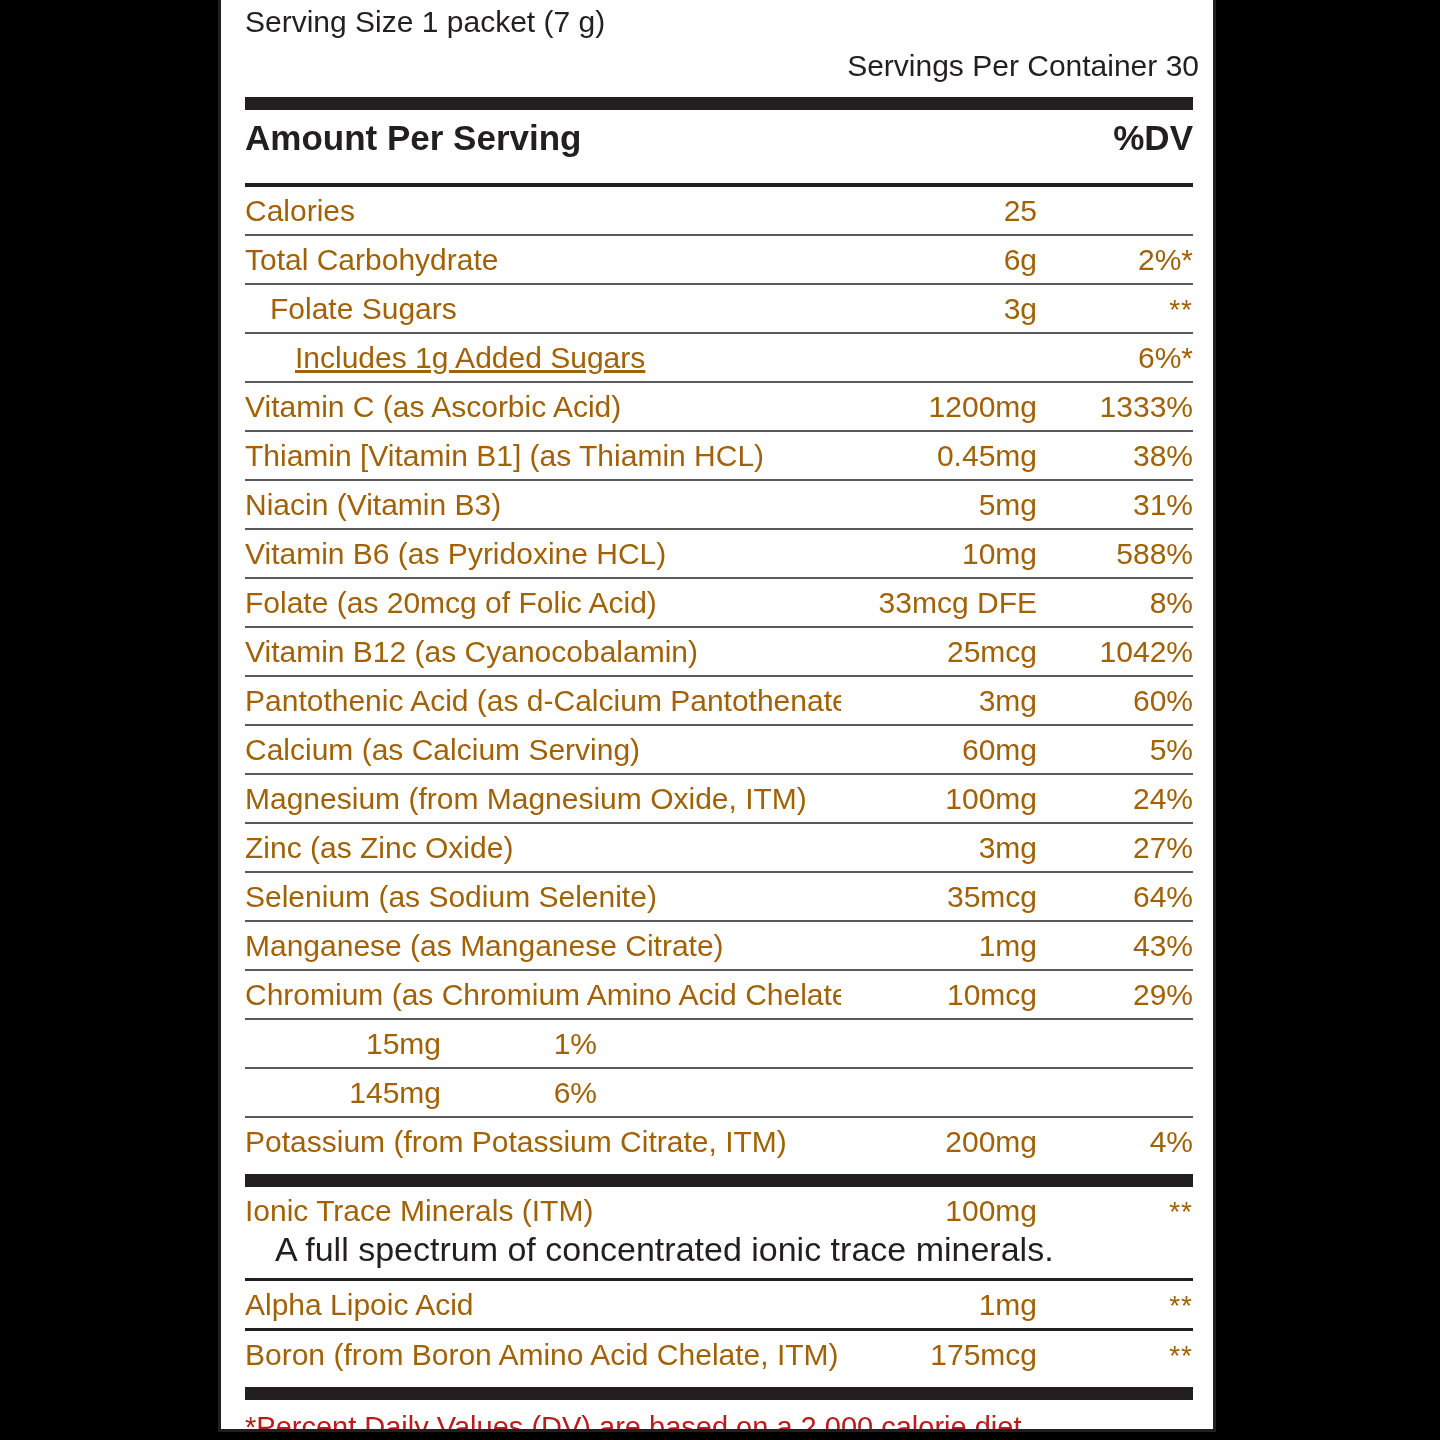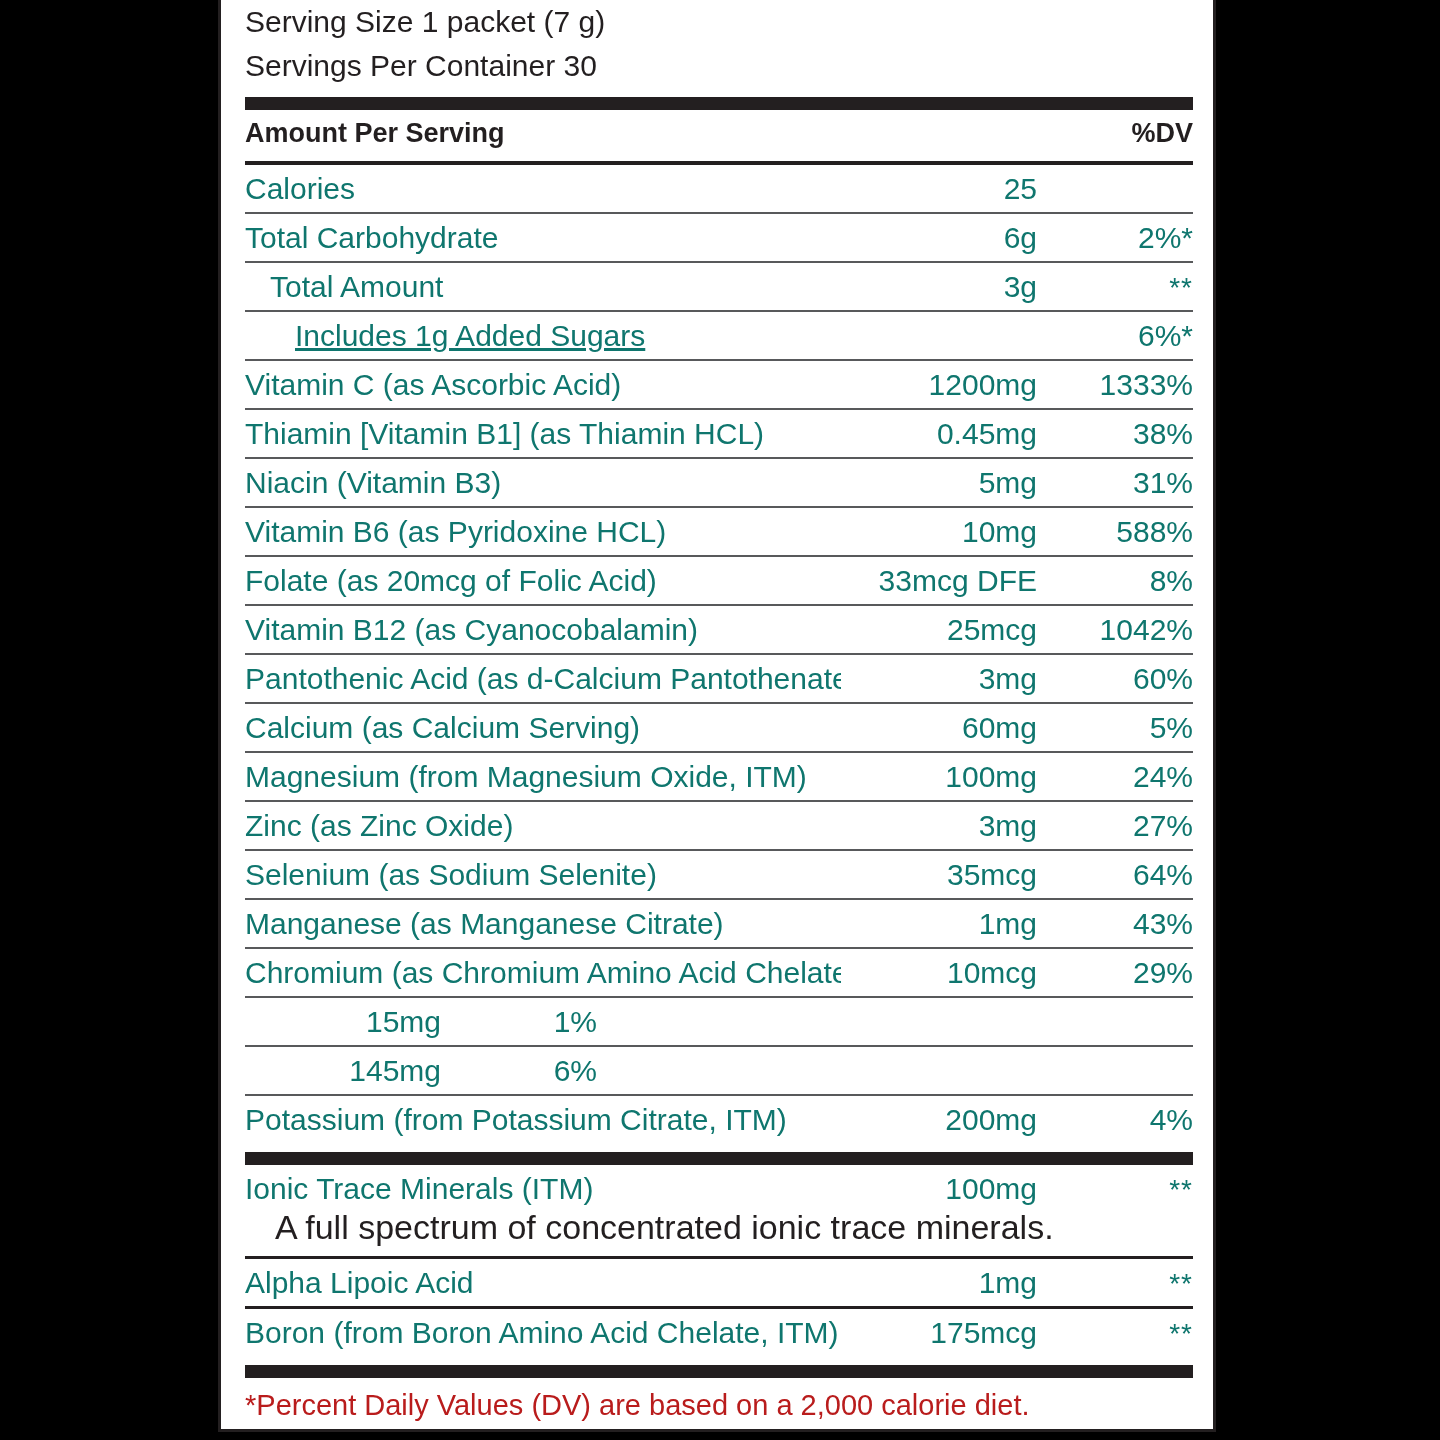--- a/index.html
+++ b/index.html
@@ -42,21 +42,21 @@
   }
 
   
   .serving-line {
     font-size: 30px;
     color: #231f20;
     line-height: 1.0;
     padding: 8px 0 0 6px;
     white-space: nowrap;
   }
-  .serving-line.second { padding-top: 14px; }
+  .serving-line.second { padding-top: 14px; text-align: right; }
 
   
   .bar-thick {
     height: 13px;
     background: #231f20;
     margin: 16px 6px 0 6px;
   }
   .bar-thick.tight { margin-top: 9px; }
   .bar-medium {
     height: 4px;
@@ -72,34 +72,34 @@
     height: 3px;
     background: #231f20;
     margin: 0 6px;
   }
 
   
   .header-row {
     display: flex;
     align-items: baseline;
     justify-content: space-between;
-    font-size: 27px;
+    font-size: 35px;
     font-weight: bold;
     color: #231f20;
-    padding: 8px 6px 12px 6px;
+    padding: 8px 6px 25px 6px;
     white-space: nowrap;
   }
 
   
   .row {
     display: flex;
     align-items: baseline;
     padding: 7px 6px 6px 6px;
     font-size: 30px;
-    color: #0f766e;
+    color: #a16207;
     white-space: nowrap;
     box-sizing: border-box;
   }
   .row .nm {
     flex: 1 1 auto;
     overflow: hidden;
   }
   .row .amt {
     flex: 0 0 auto;
     width: 210px;
@@ -169,21 +169,21 @@
             <div class="dv"></div>
           </div>
           <div class="hr-thin"></div>
           <div class="row">
             <div class="nm">Total Carbohydrate</div>
             <div class="amt">6g</div>
             <div class="dv">2%*</div>
           </div>
           <div class="hr-thin"></div>
           <div class="row indent-1">
-            <div class="nm">Total Amount</div>
+            <div class="nm">Folate Sugars</div>
             <div class="amt">3g</div>
             <div class="dv stars">**</div>
           </div>
           <div class="hr-thin"></div>
           <div class="row indent-2">
             <div class="nm">Includes 1g Added Sugars</div>
             <div class="amt"></div>
             <div class="dv">6%*</div>
           </div>
           <div class="hr-thin"></div>

